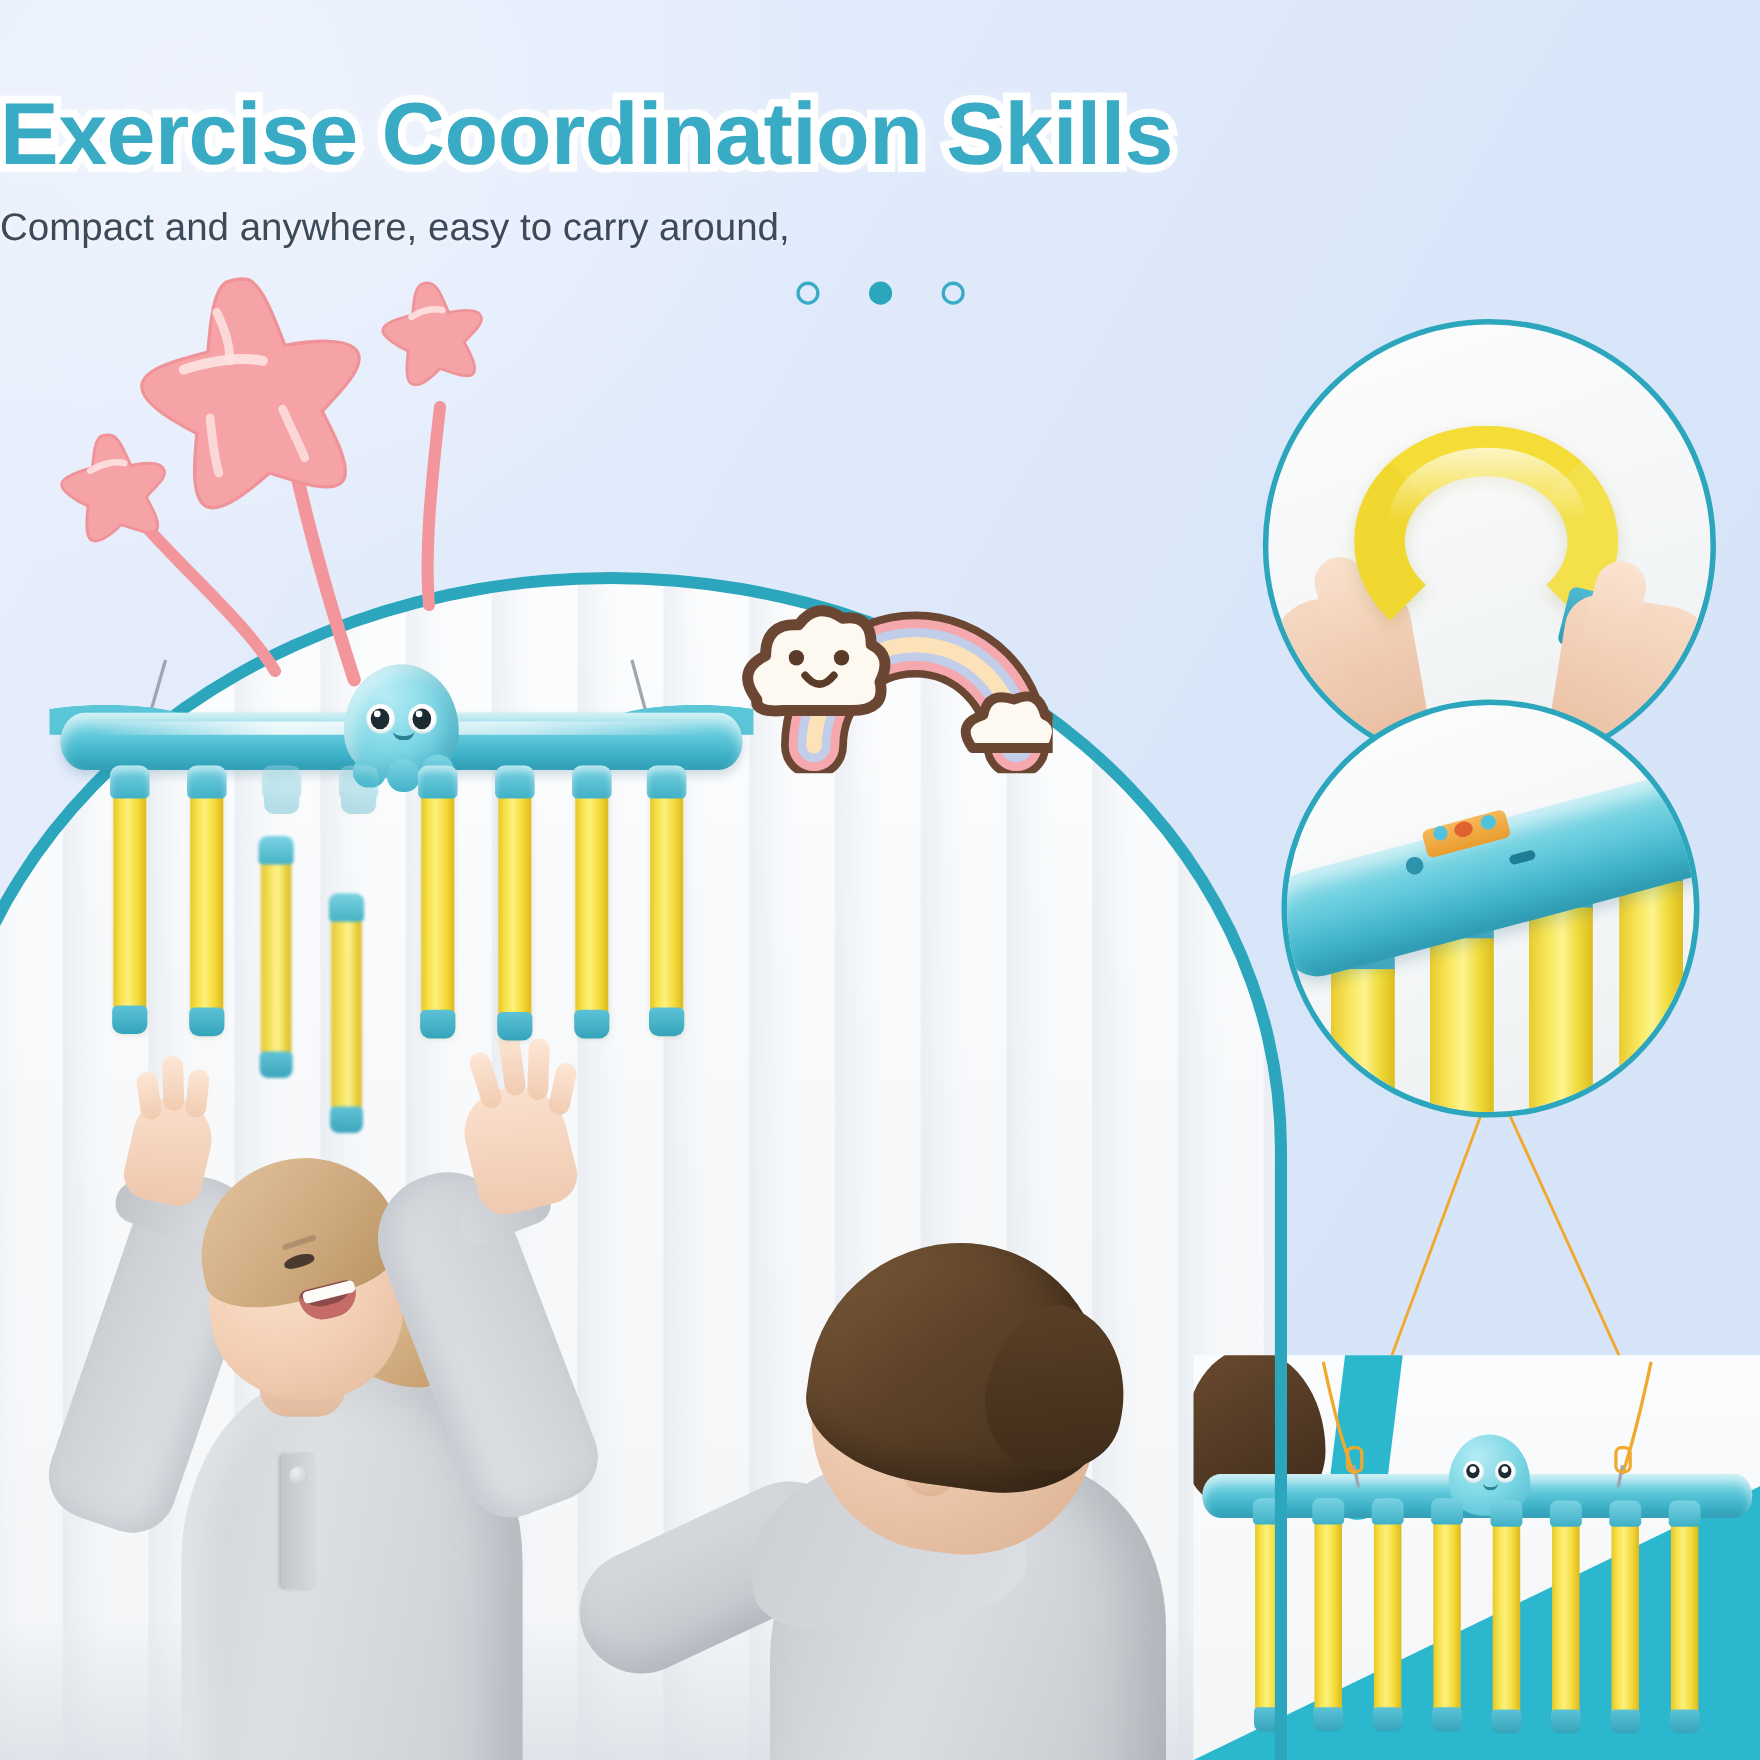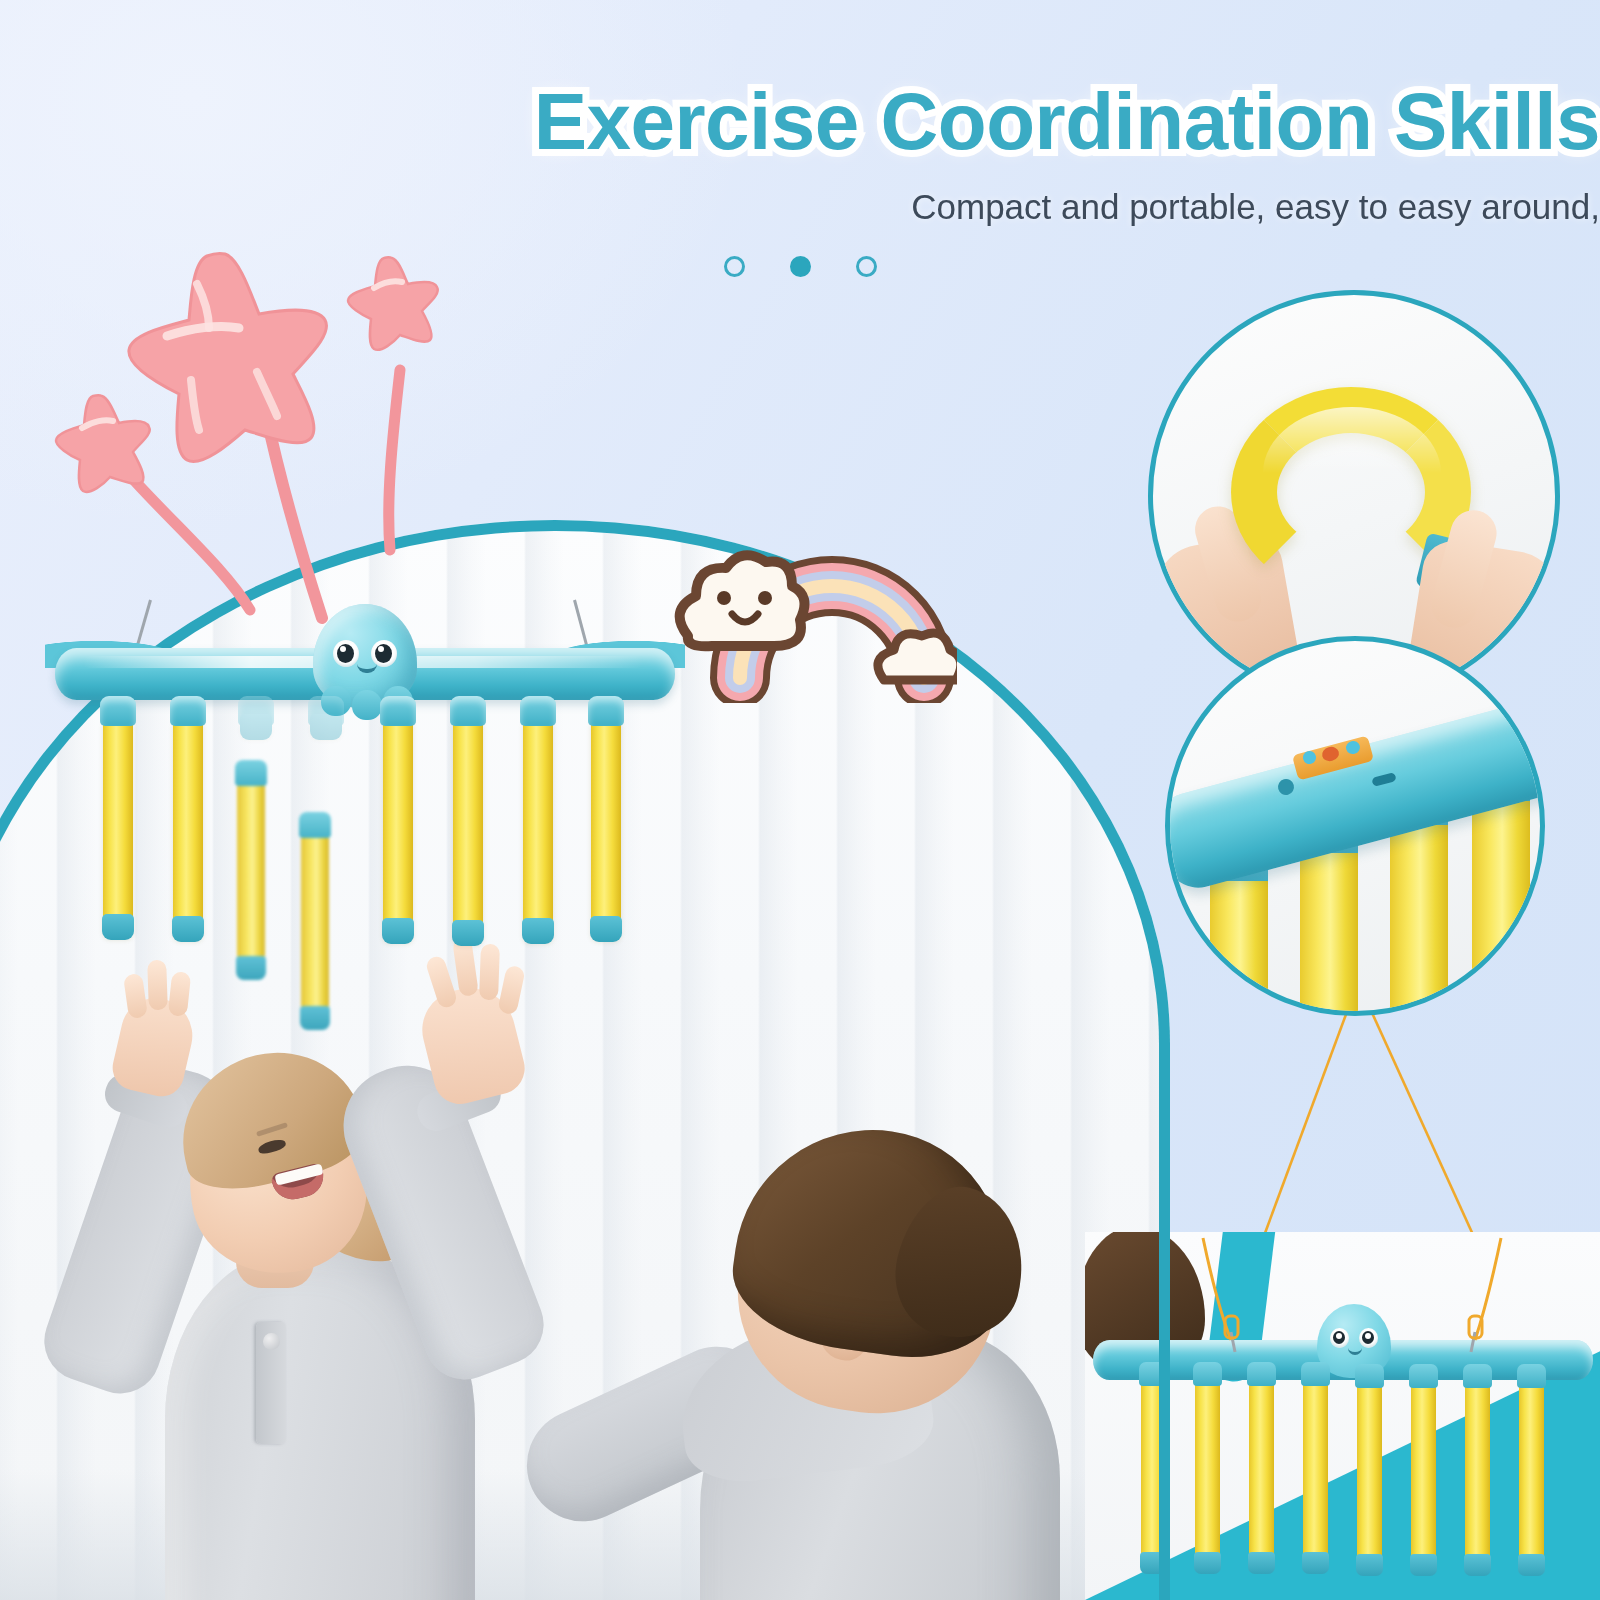--- a/index.html
+++ b/index.html
@@ -6,21 +6,21 @@
   html,body { width:1600px; height:1600px; }
   body {
     font-family:"Liberation Sans", sans-serif;
     position:relative; overflow:hidden;
     background:
       radial-gradient(ellipse 900px 700px at 12% 6%, #eef3fd 0%, rgba(238,243,253,0) 62%),
       linear-gradient(120deg, #e9effc 0%, #e2ebfb 30%, #d9e6f9 60%, #d4e3f8 100%);
   }
 
   
-  .header { position:absolute; top:0; left:0; width:1600px; z-index:40; text-align:right; }
+  .header { position:absolute; top:0; left:0; width:1600px; z-index:40; text-align:left; }
   .title {
     margin-top:82px;
     font-size:80px; line-height:1.0;
     font-weight:700; letter-spacing:-0.5px;
     color:#3aabc4;
     -webkit-text-stroke:14px #ffffff;
     paint-order:stroke fill;
     text-shadow:0 0 18px rgba(255,255,255,.95);
   }
   .subtitle {
@@ -481,20 +481,20 @@
   <div class="p-stick" style="left:218px; top:148px; height:190px;"></div>
   <div class="p-stick" style="left:272px; top:150px; height:190px;"></div>
   <div class="p-stick" style="left:326px; top:150px; height:190px;"></div>
   <div class="p-stick" style="left:380px; top:150px; height:190px;"></div>
   <div class="p-stick" style="left:434px; top:150px; height:190px;"></div>
 </div>
 
 <div class="header">
   <div class="title">Exercise Coordination Skills</div>
   <div class="subtitle">
-    <div>Compact and portable, easy to easy around,</div>
+    <div>Compact and anywhere, easy to carry around,</div>
   </div>
   <div class="dots">
     <span class="dot"></span>
     <span class="dot active"></span>
     <span class="dot"></span>
   </div>
 </div>
 
 </body></html>

